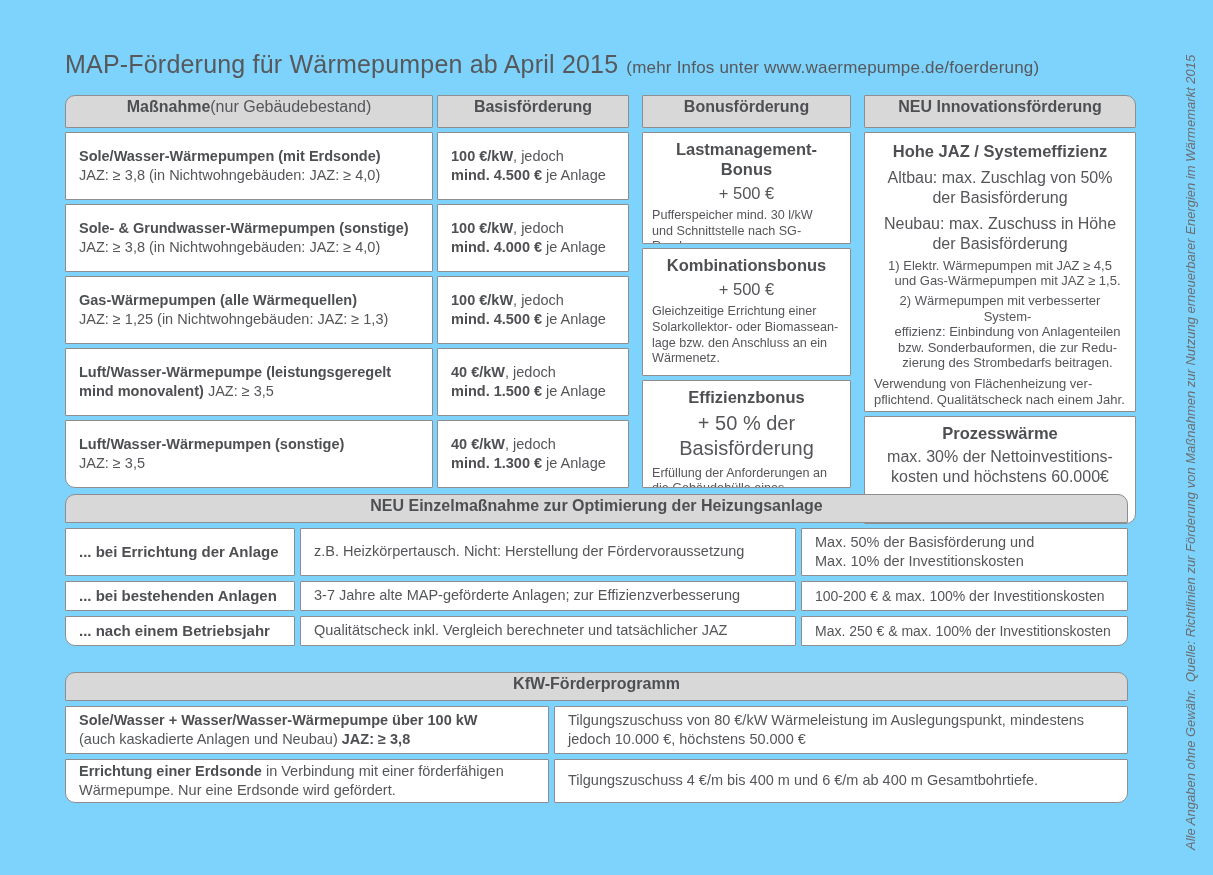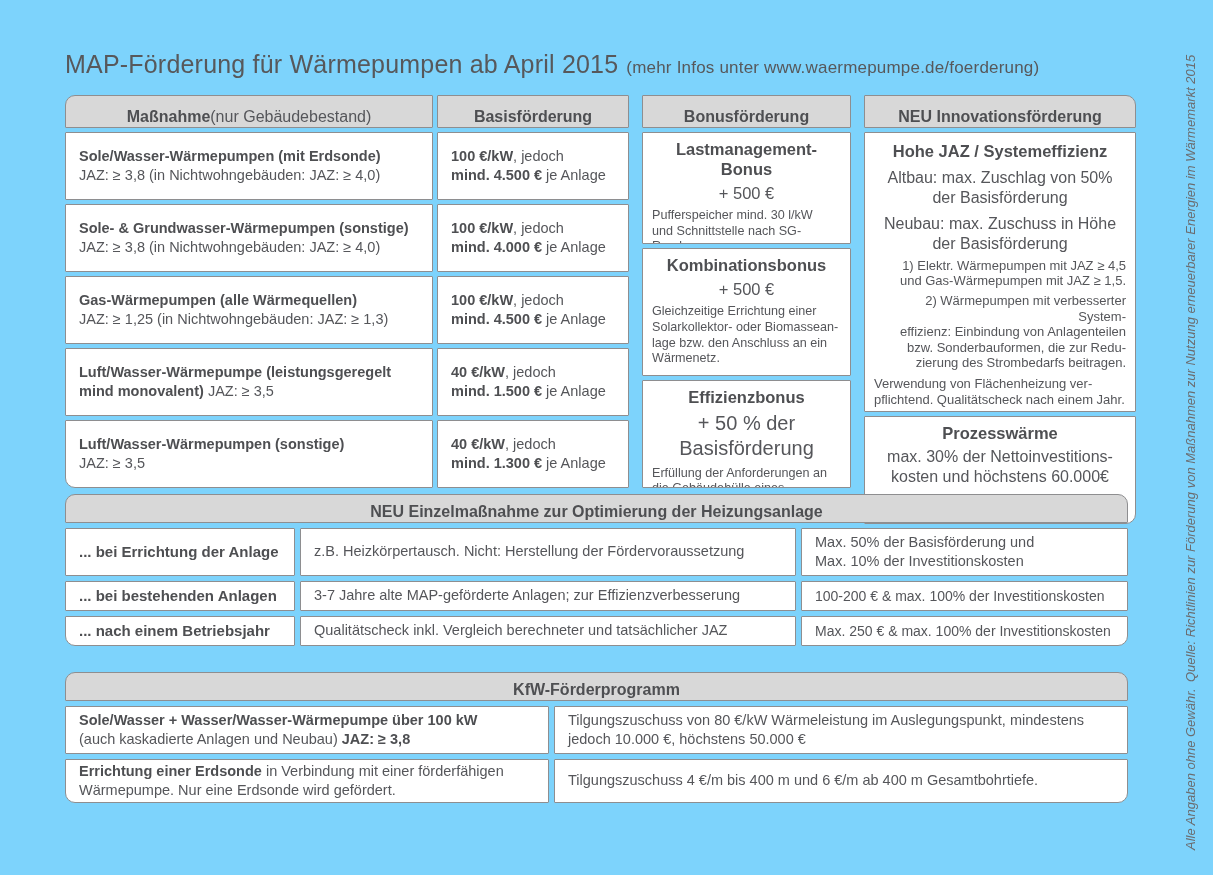--- a/index.html
+++ b/index.html
@@ -10,40 +10,40 @@
 
   
   .title{position:absolute;left:65px;top:50px;font-weight:normal;margin:0;
          font-size:25px;color:#57585b;letter-spacing:.2px;}
   .title-sub{font-size:17px;margin-left:8px;}
 
   
   .cell{border:1px solid #8e8e90;background:#fff;box-sizing:border-box;overflow:hidden;
         display:flex;flex-direction:column;justify-content:center;padding:2px 13px;
         font-size:14.5px;line-height:1.32;border-radius:1px;}
-  .hdr{background:#d8d8d8;align-items:flex-end;justify-content:center;flex-direction:row;
+  .hdr{background:#d8d8d8;align-items:flex-start;justify-content:center;flex-direction:row;
        font-weight:bold;font-size:16px;color:#4e4f52;text-align:center;padding:0 6px;}
   .hdr .reg{font-weight:normal;color:#55565a;}
 
   
   .top-block{position:absolute;left:65px;top:95px;display:flex;gap:13px;}
   .measures{display:grid;grid-template-columns:368px 192px;grid-template-rows:33px repeat(5,68px);gap:4px;}
   .corner-tl{border-top-left-radius:10px;}
   .corner-bl{border-bottom-left-radius:10px;}
   .corner-tr{border-top-right-radius:10px;}
   .corner-br{border-bottom-right-radius:10px;}
   .bonus-col{width:209px;display:flex;flex-direction:column;gap:4px;}
   .innov-col{width:272px;display:flex;flex-direction:column;gap:4px;}
   .h33{height:33px;flex:none;}
   .section{justify-content:flex-start;padding:7px 9px 4px 9px;text-align:center;}
   .sec-title{font-weight:bold;color:#4e4f52;font-size:16.5px;line-height:1.2;}
   .sec-amount{font-size:16.5px;line-height:1.25;margin-top:3px;}
   .sec-desc{font-size:12.6px;line-height:1.24;text-align:left;margin-top:5px;}
   .para{font-size:16px;line-height:1.25;margin-top:6px;}
-  .note{font-size:13px;line-height:1.2;text-align:right;margin-top:4px;
+  .note{font-size:13px;line-height:1.2;text-align:center;margin-top:4px;
         padding-left:15px;text-indent:-15px;white-space:pre-line;}
   .note-plain{font-size:13px;line-height:1.2;text-align:left;margin-top:5px;white-space:pre-line;}
 
   
   .single{position:absolute;left:65px;top:494px;display:grid;gap:5px;
           grid-template-columns:230px 496px 327px;grid-template-rows:29px 48px 30px 30px;}
   .span3{grid-column:1/-1;}
   .label-cell{font-weight:bold;color:#4e4f52;font-size:15px;}
 
   

